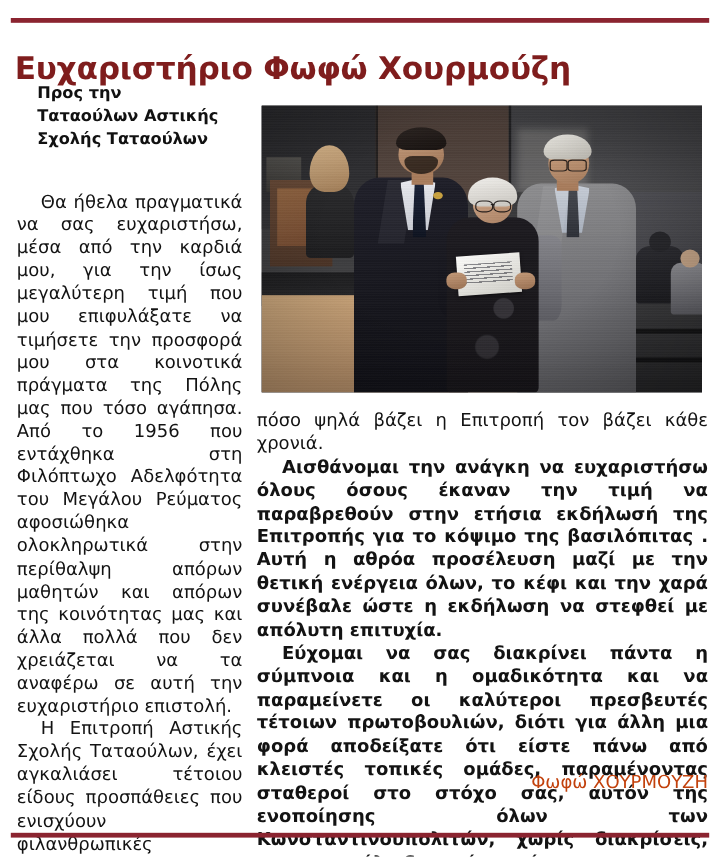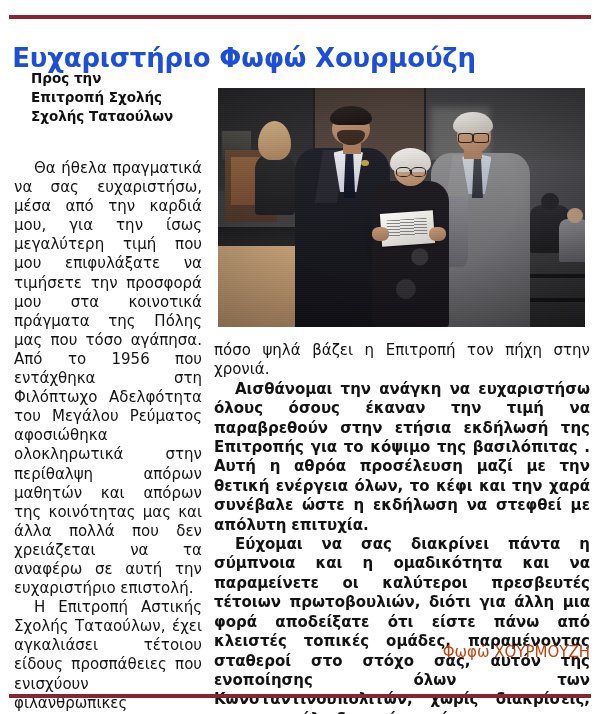--- a/index.html
+++ b/index.html
@@ -35,21 +35,21 @@
   
   .title {
     position: absolute;
     top: 27px;
     left: 0;
     width: 488px;
     text-align: center;
     font-size: 26px;
     font-weight: bold;
     letter-spacing: -0.2px;
-    color: #1d4ed8;
+    color: #7f1d1d;
     line-height: 1.1;
     white-space: nowrap;
   }
 
   
   .addressee {
     position: absolute;
     top: 69px;
     left: 31px;
     width: 180px;
@@ -418,21 +418,21 @@
 <body>
 
 <div class="page">
 
   <div class="rule rule-top"></div>
 
   <h1 class="title">Ευχαριστήριο Φωφώ Χουρμούζη</h1>
 
   <div class="addressee">
     <div>Προς την</div>
-    <div>Επιτροπή Σχολής</div>
+    <div>Ταταούλων Αστικής</div>
     <div>Σχολής Ταταούλων</div>
   </div>
 
   <div class="photo">
     <div class="layer bg-wall"></div>
     <div class="layer wall-panel-a"></div>
     <div class="layer wall-panel-b"></div>
     <div class="layer wall-panel-c"></div>
     <div class="layer wall-seam" style="left:26%"></div>
     <div class="layer wall-seam" style="left:56%"></div>
@@ -497,21 +497,21 @@
     <div class="layer photo-vignette"></div>
   </div>
 
   <div class="col-left">
     <p>Θα ήθελα πραγματικά να σας ευχαριστήσω, μέσα από την καρδιά μου, για την ίσως μεγαλύτερη τιμή που μου επιφυλάξατε να τιμήσετε την προσφορά μου στα κοινοτικά πράγματα της Πόλης μας που τόσο αγάπησα. Από το 1956 που εντάχθηκα στη Φιλόπτωχο Αδελφότητα του Μεγάλου Ρεύματος αφοσιώθηκα ολοκληρωτικά στην περίθαλψη απόρων μαθητών και απόρων της κοινότητας μας και άλλα πολλά που δεν χρειάζεται να τα αναφέρω σε αυτή την ευχαριστήριο επιστολή.</p>
     <p>Η Επιτροπή Αστικής Σχολής Ταταούλων, έχει αγκαλιάσει τέτοιου είδους προσπάθειες που ενισχύουν φιλανθρωπικές πρωτοβουλίες και αυτό μας δίνει δύναμη και κίνητρο να συνεχίσουμε.</p>
 
   </div>
 
   <div class="col-right">
-    <p>πόσο ψηλά βάζει η Επιτροπή τον πήχη στην χρονιά.</p>
+    <p>πόσο ψηλά βάζει η Επιτροπή τον βάζει κάθε χρονιά.</p>
     <p class="indent">Αισθάνομαι την ανάγκη να ευχαριστήσω όλους όσους έκαναν την τιμή να παραβρεθούν στην ετήσια εκδήλωσή της Επιτροπής για το κόψιμο της βασιλόπιτας . Αυτή η αθρόα προσέλευση μαζί με την θετική ενέργεια όλων, το κέφι και την χαρά συνέβαλε ώστε η εκδήλωση να στεφθεί με απόλυτη επιτυχία.</p>
     <p class="indent">Εύχομαι να σας διακρίνει πάντα η σύμπνοια και η ομαδικότητα και να παραμείνετε οι καλύτεροι πρεσβευτές τέτοιων πρωτοβουλιών, διότι για άλλη μια φορά αποδείξατε ότι είστε πάνω από κλειστές τοπικές ομάδες, παραμένοντας σταθεροί στο στόχο σας, αυτόν της ενοποίησης όλων των Κωνσταντινουπολιτών, χωρίς διακρίσεις, σε μια μεγάλη δυνατή κοινότητα.</p>
     <p class="indent">Σας ευχαριστώ και πάλι και σας εύχομαι υγεία και κάθε επαγγελματική επιτυχία.</p>
   </div>
 
   <div class="signature">
     <div>Φωφώ ΧΟΥΡΜΟΥΖΗ</div>
   </div>
 
   <div class="rule rule-bottom"></div>

